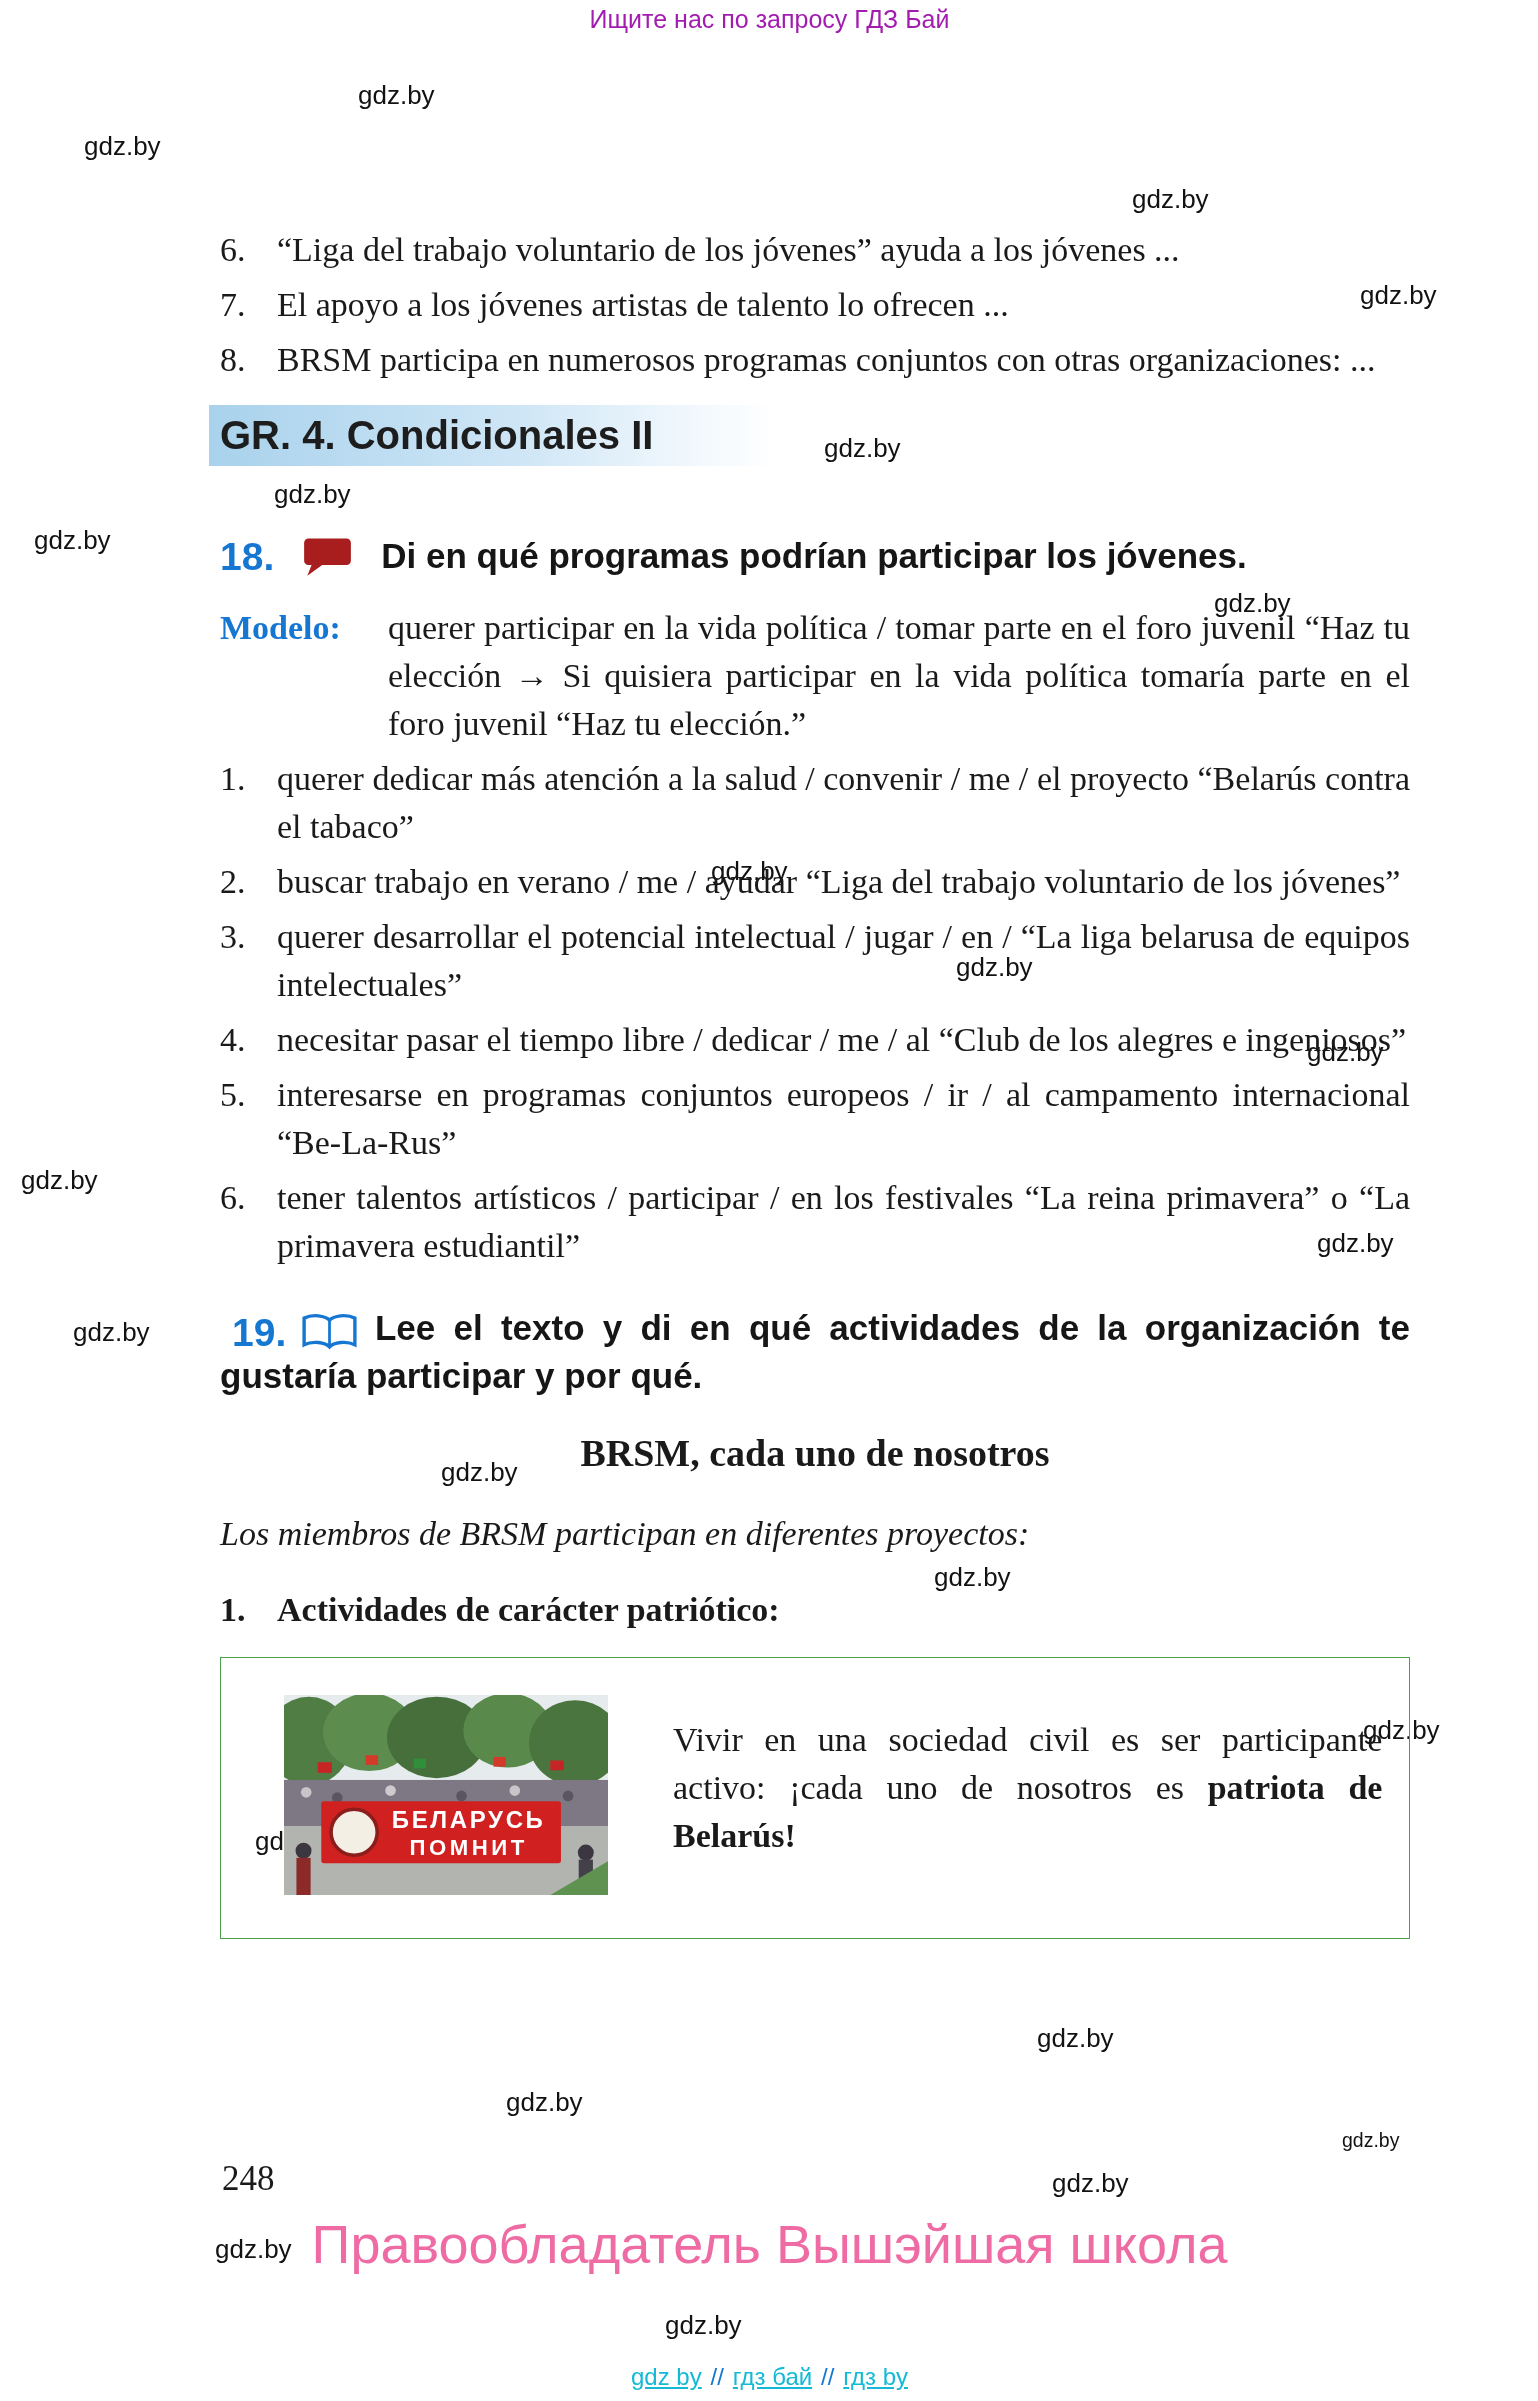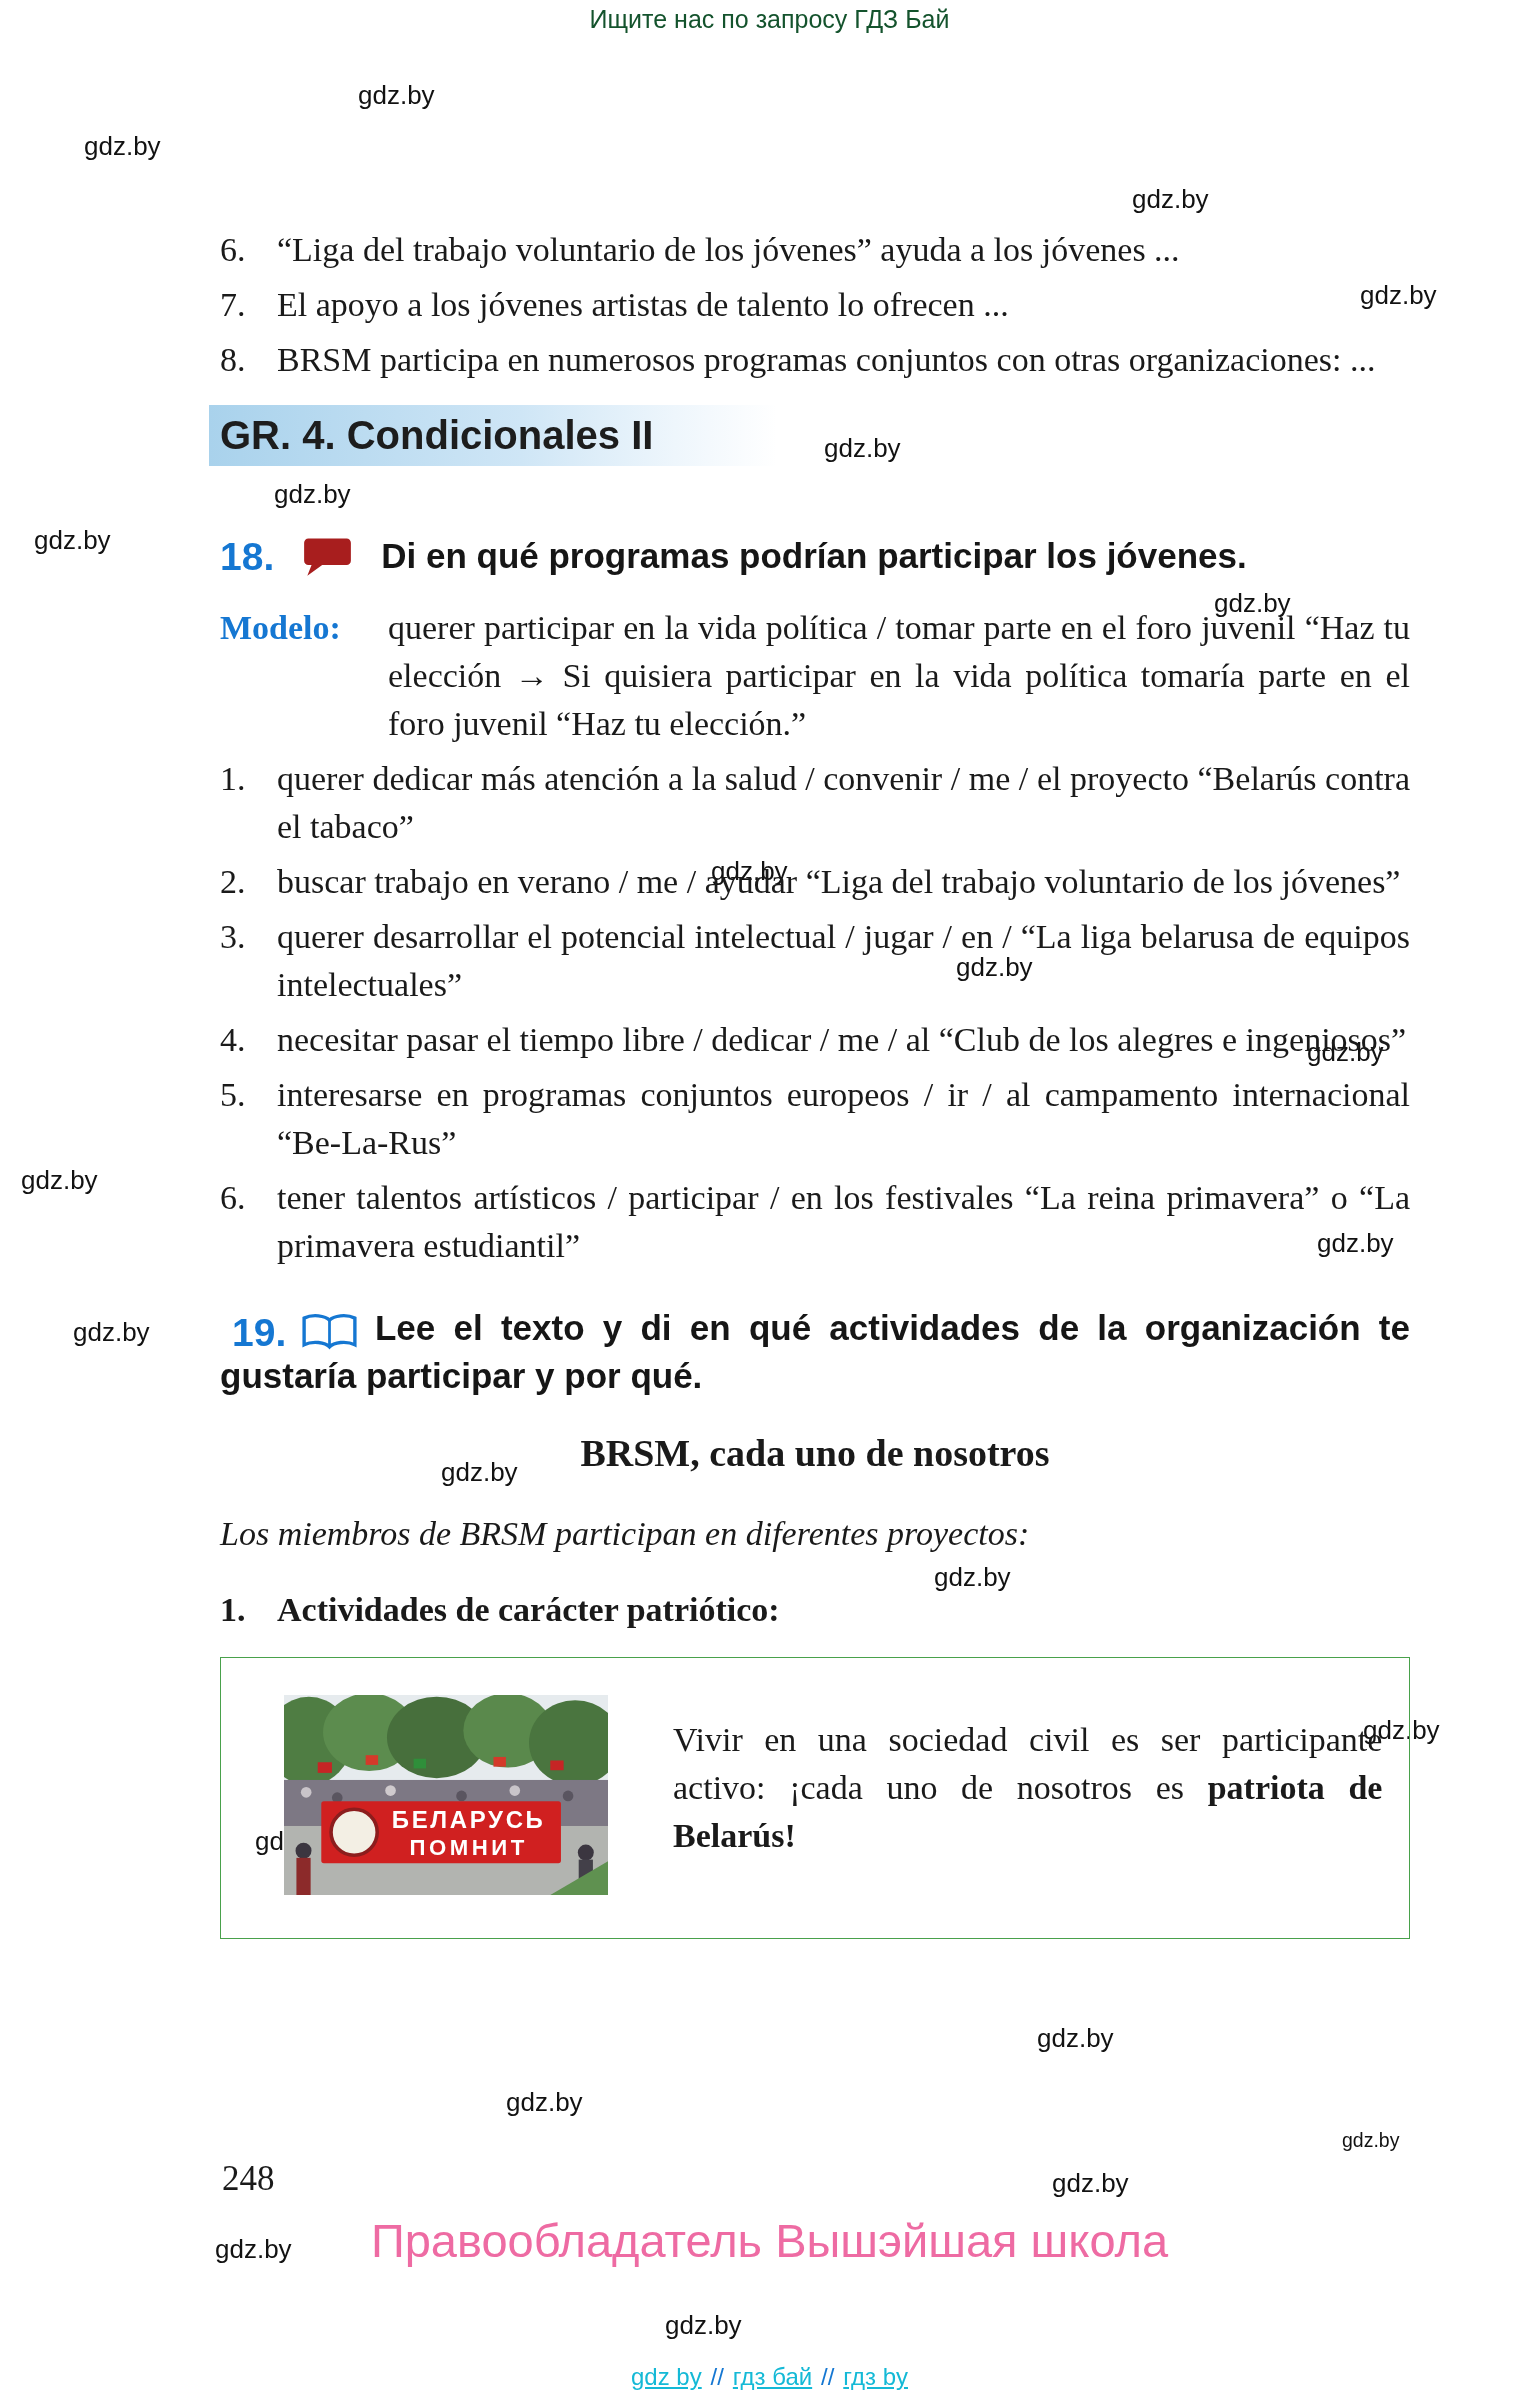--- a/index.html
+++ b/index.html
@@ -3,21 +3,21 @@
 <meta charset="utf-8">
 <style>
   * { margin:0; padding:0; box-sizing:border-box; }
   html,body { width:1539px; }
   body {
     height:2401px; position:relative; background:#ffffff;
     font-family:"Liberation Serif", serif; color:#1a1a1a; overflow:hidden;
   }
   .top-banner {
     position:absolute; top:5.3px; left:0; width:100%; text-align:center;
-    font-family:"Liberation Sans",sans-serif; font-size:25px; color:#14532d;
+    font-family:"Liberation Sans",sans-serif; font-size:25px; color:#a21caf;
   }
   .wm {
     position:absolute; font-family:"Liberation Sans",sans-serif;
     font-size:26px; color:#121212; white-space:nowrap;
   }
   .wm.small { font-size:19.5px; }
   .content {
     position:absolute; left:220px; top:226px; width:1190px;
     font-size:34px; line-height:48px;
   }
@@ -49,21 +49,21 @@
   .patriotic-heading { margin-top:28px; font-weight:bold; margin-bottom:0; }
   .green-box {
     margin-top:23px; border:1.8px solid #49a14b; display:flex;
     padding:37px 26.6px 0 34px; height:282px; width:1190px;
   }
   .photo { width:372px; height:200px; flex:none;padding-left:29px; }
   .box-text { margin-left:46px; padding-top:21px; text-align:justify; }
   .page-number { position:absolute; left:222px; top:2159px; font-size:35px; }
   .copyright {
     position:absolute; top:2213px; left:0; width:100%; text-align:center;
-    font-family:"Liberation Sans",sans-serif; font-size:47px; color:#ee6ba3;
+    font-family:"Liberation Sans",sans-serif; font-size:54px; color:#ee6ba3;
   }
   .footer-links {
     position:absolute; top:2363px; left:0; width:100%; text-align:center;
     font-family:"Liberation Sans",sans-serif; font-size:24px; color:#14b9d6;
   }
   .footer-links .lnk { text-decoration:underline; cursor:pointer; }
   .footer-links .sep { color:#1577d2; margin:0 8.9px; }
 </style>
 </head>
 <body>

